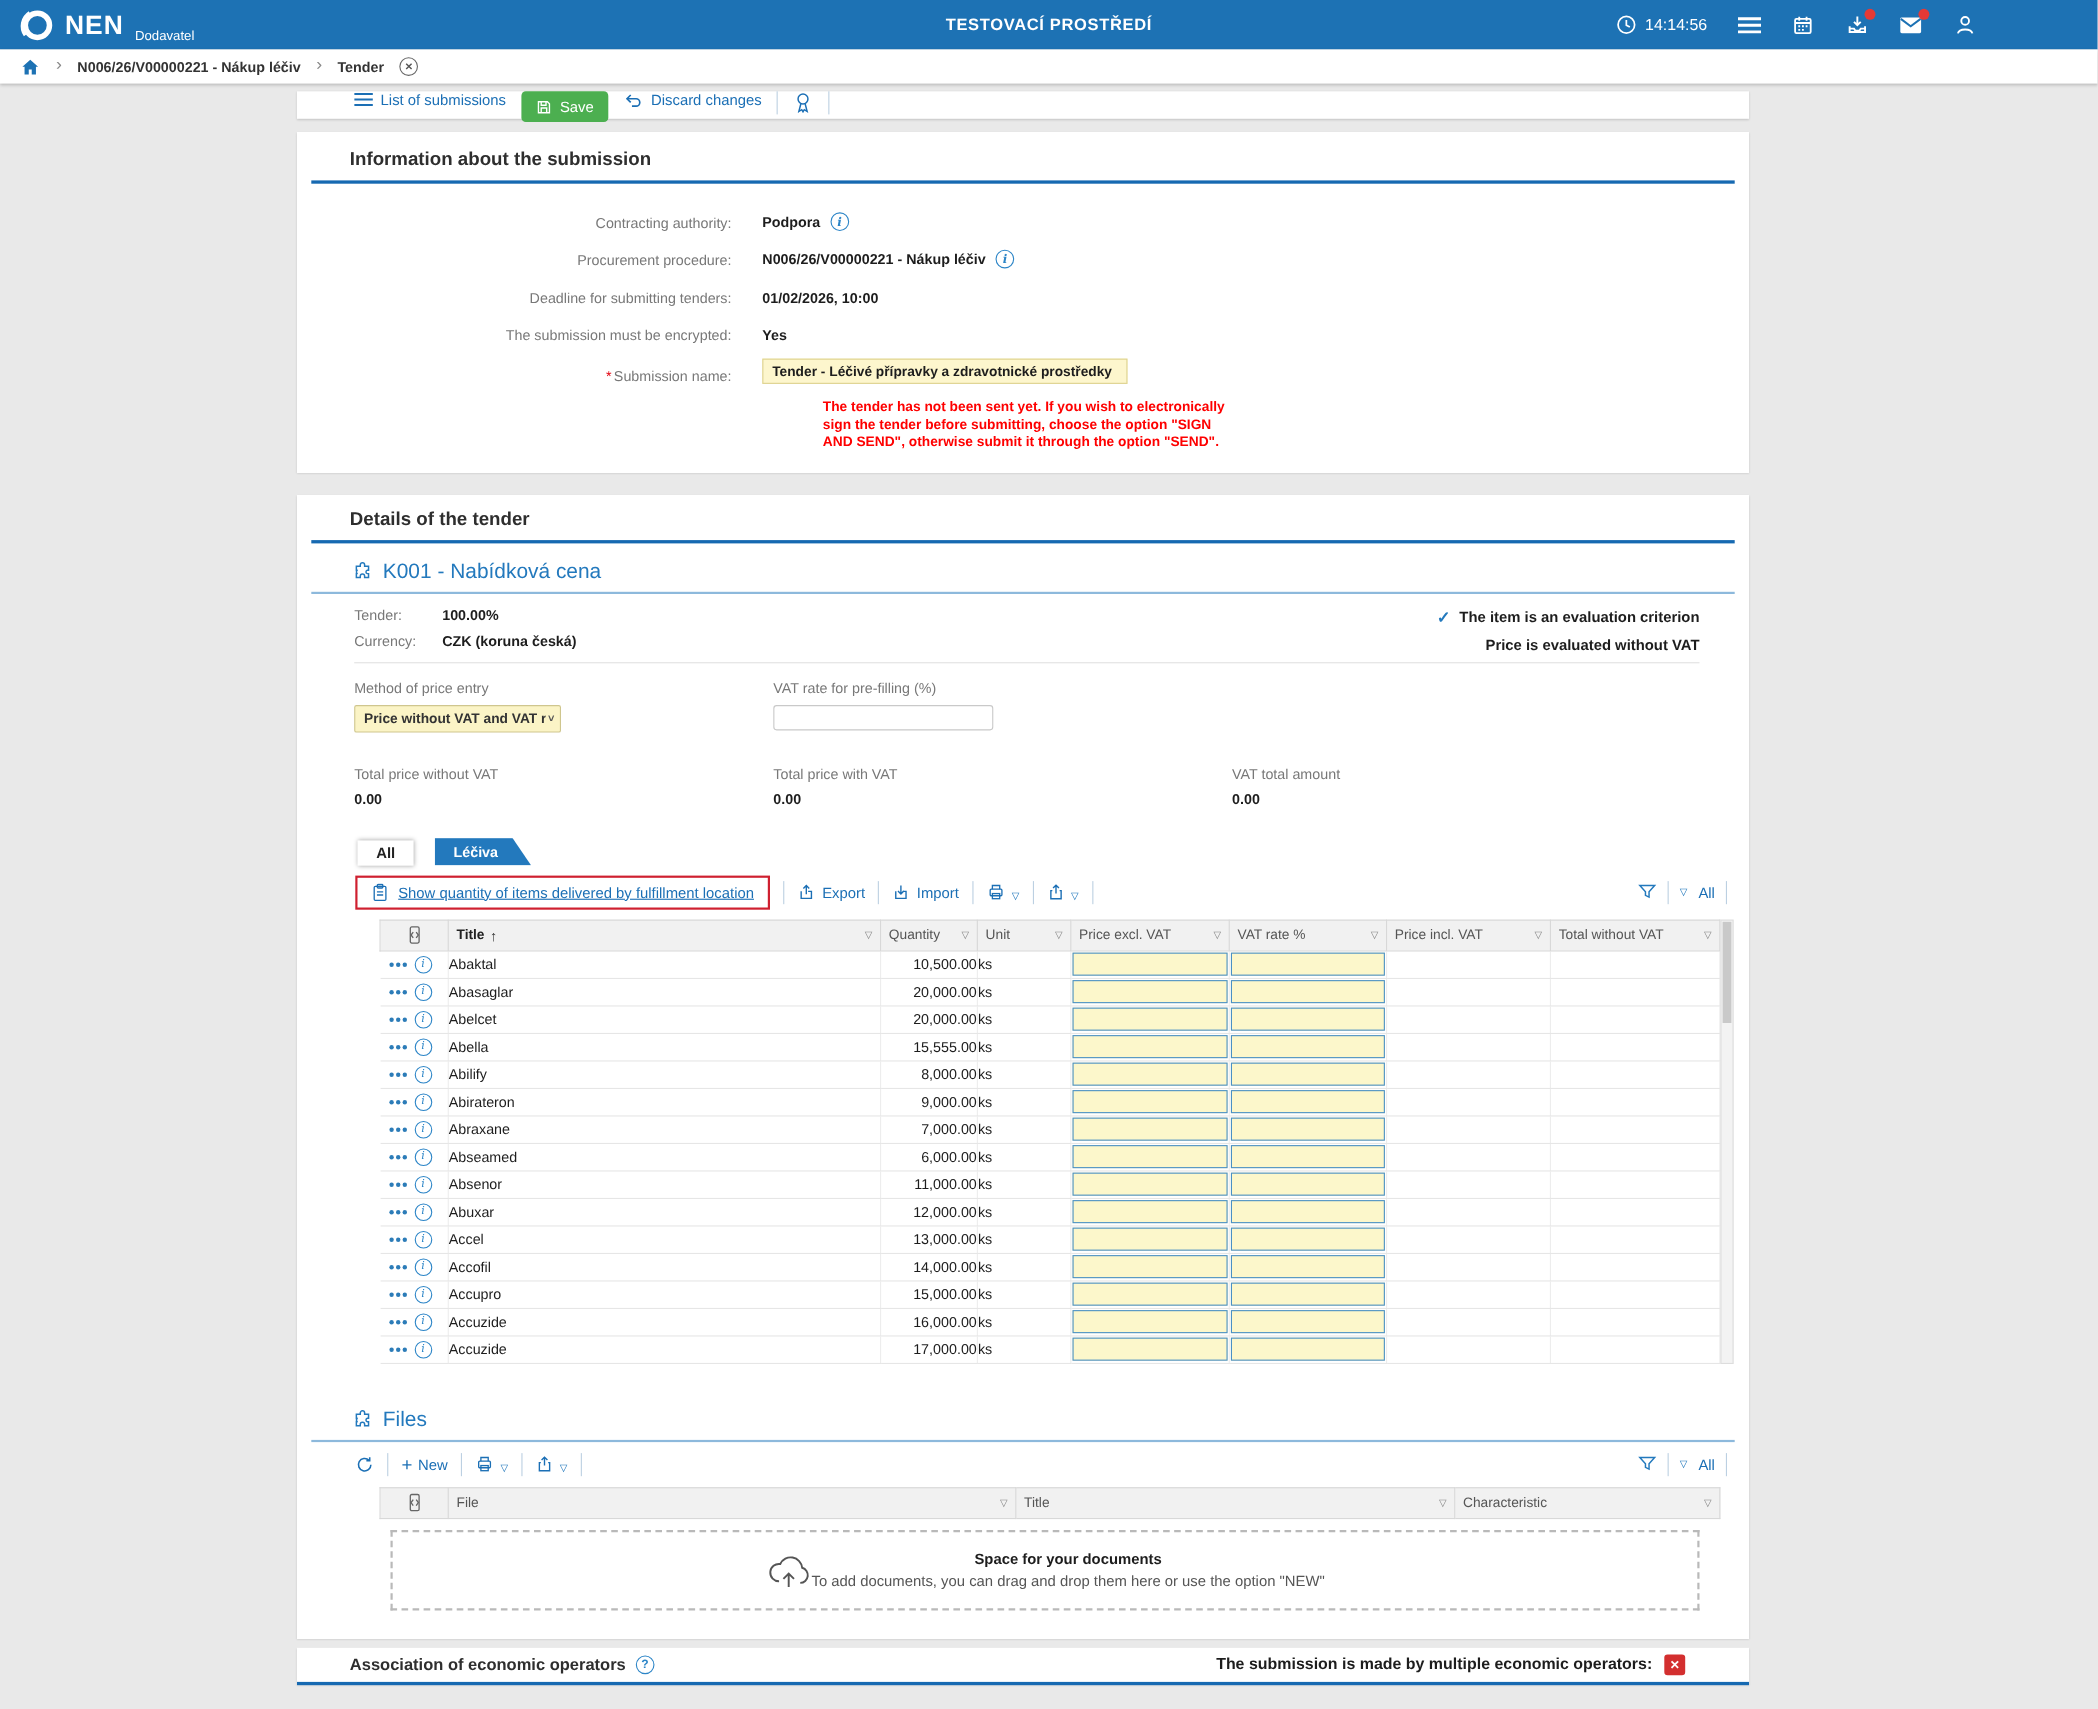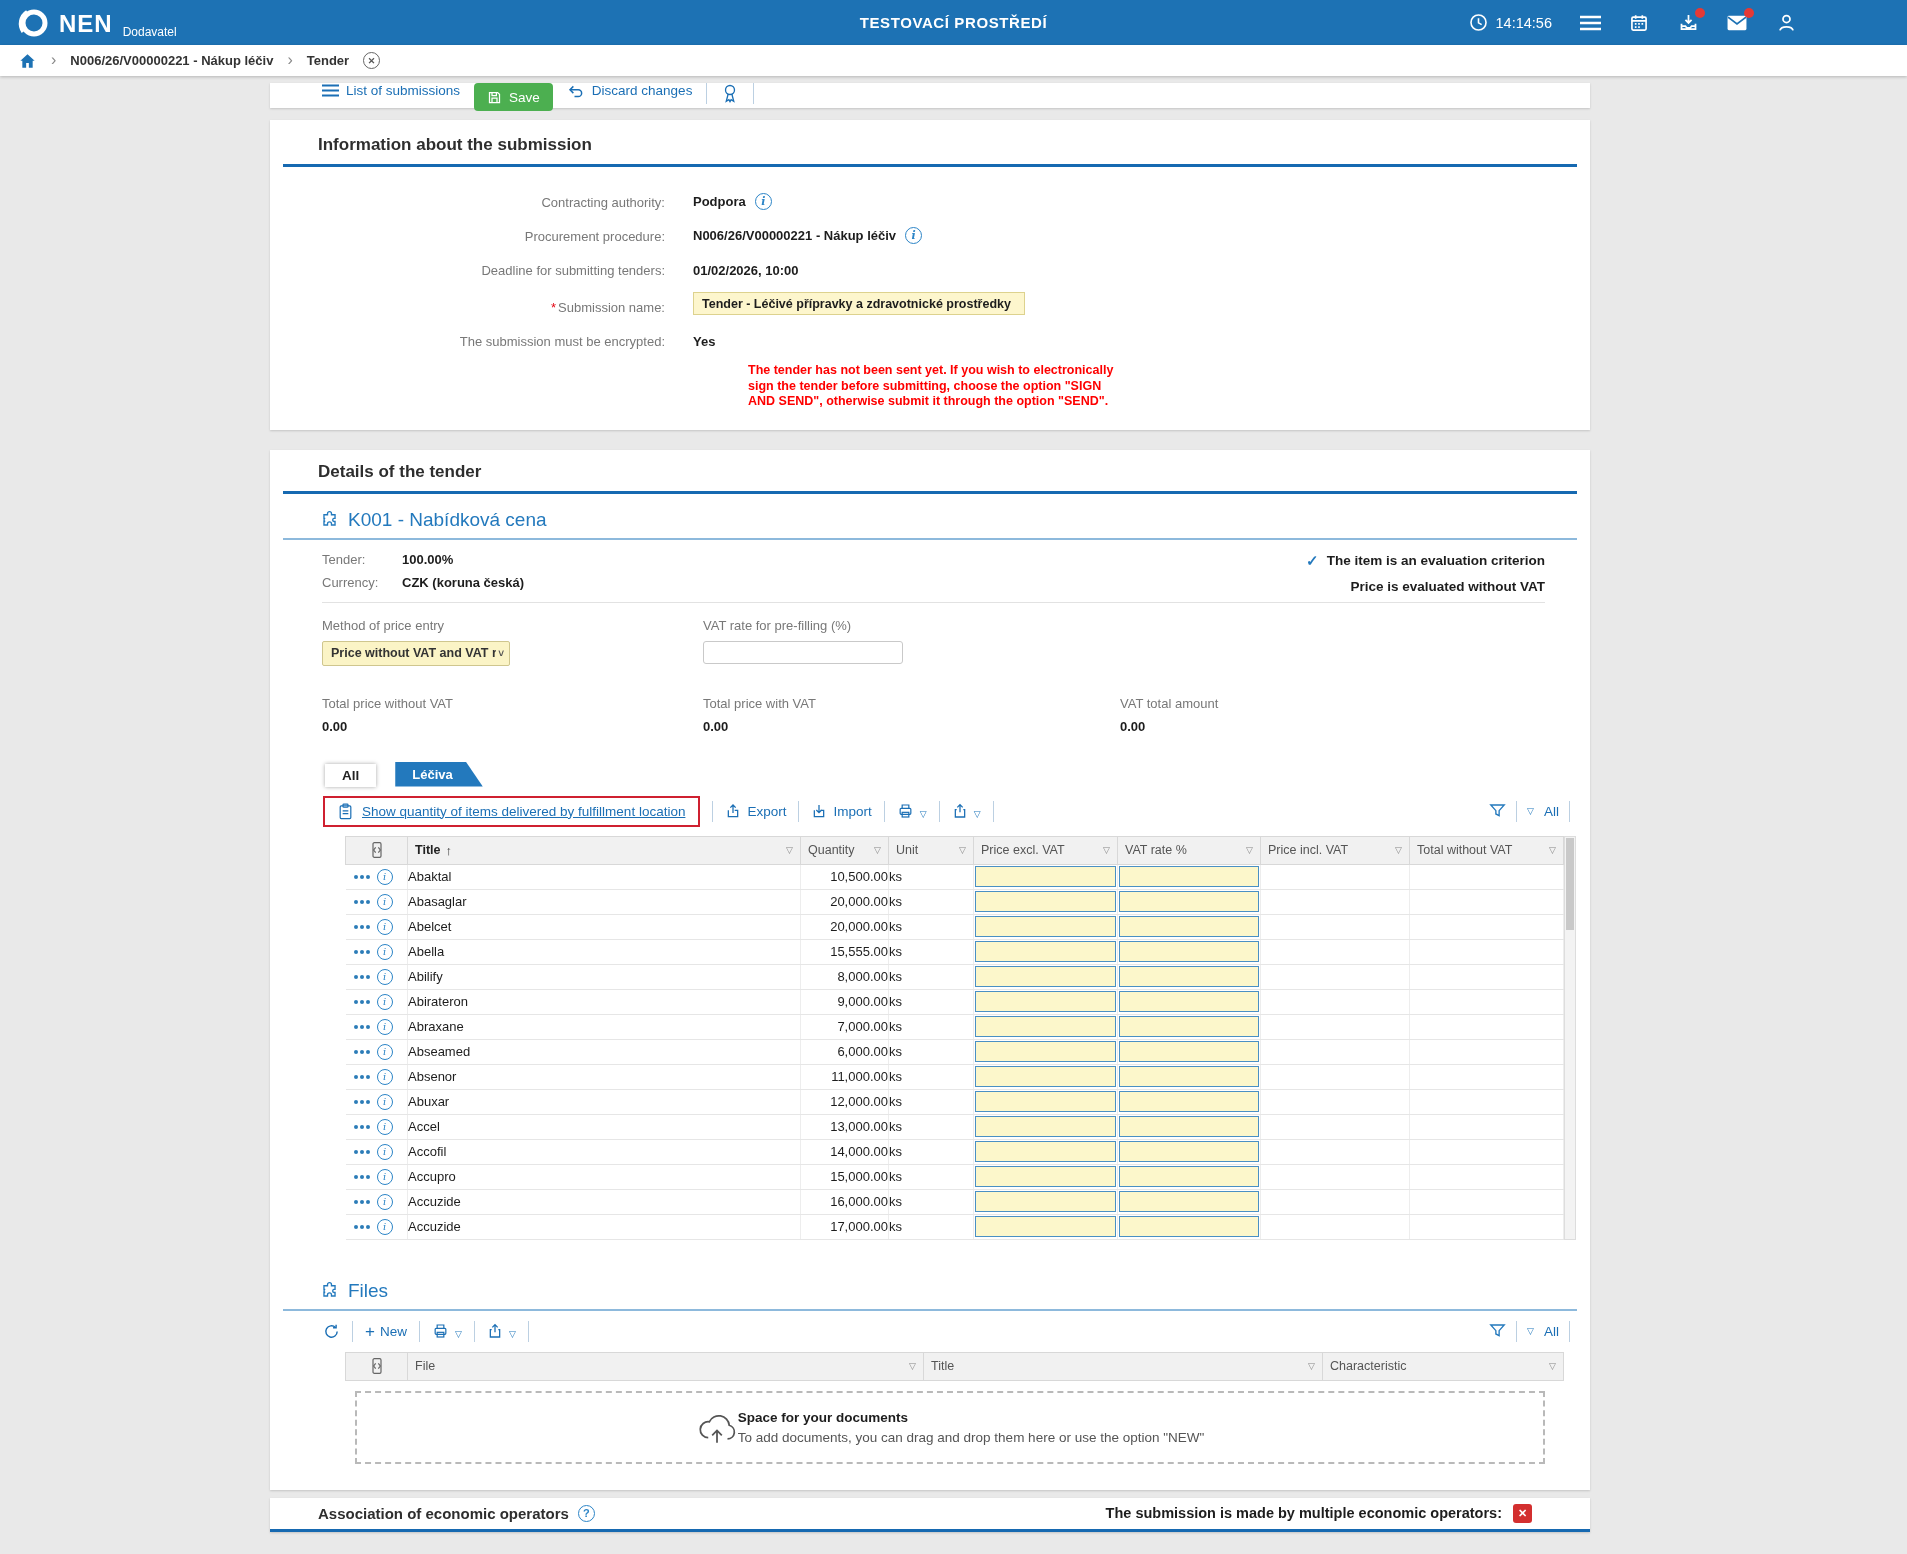--- a/index.html
+++ b/index.html
@@ -118,21 +118,21 @@
   .yellow-input { height:21px; margin:1px; background:#fcf7cb; border:1px solid #4a90c4; cursor:text; }
   .vscroll { position:absolute; top:0; left:1219px; width:12px; height:100%; background:#f3f3f3; border:1px solid #ddd; }
   .vthumb { margin:1px; height:92px; background:#c9c9c9; }
 
   .files-toolbar { display:flex; align-items:center; justify-content:space-between; margin:10px 20px 0 53px; }
   .ft-left { display:flex; align-items:center; gap:12px; }
   .plus-new { color:#1b6fb5; font-size:13.5px; display:flex; align-items:center; gap:5px; cursor:pointer; }
   .plus-glyph { font-size:17px; line-height:1; }
   .files-table-wrap { margin:10px 0 0 75px; }
   .dropzone { margin:10px 0 0 85px; width:1190px; height:73px; border:2px dashed #b9b9b9;
-              display:flex; align-items:center; justify-content:center; gap:0; }
+              display:flex; align-items:center; justify-content:center; gap:0;text-align:center; }
   .dz-text .dz-title { font-weight:bold; font-size:13.5px; color:#1d1d1d; }
   .dz-text .dz-hint { color:#555; font-size:13.5px; margin-top:5px; }
 
   
   .assoc-panel { margin-top:8px; height:34px; display:flex; align-items:center; justify-content:space-between;
                  padding:0 58px 0 48px; border-bottom:3px solid #1669b1; }
   .assoc-left { display:flex; gap:9px; align-items:center; font-weight:bold; font-size:15px; color:#2e2e2e; }
   .q-circle { width:17px; height:17px; border:1.5px solid #2c85c7; border-radius:50%; color:#2c85c7; font-size:11px;
               display:flex; align-items:center; justify-content:center; font-weight:bold; cursor:pointer; }
   .assoc-right { display:flex; gap:11px; align-items:center; font-weight:bold; font-size:14.5px; color:#1d1d1d; }
@@ -254,26 +254,26 @@
       <span class="fvalue">
         <span>N006/26/V00000221 - Nákup léčiv</span>
         <span class="info-i">i</span>
       </span>
     </div>
     <div class="frow">
       <span class="flabel">Deadline for submitting tenders:</span>
       <span class="fvalue">01/02/2026, 10:00</span>
     </div>
     <div class="frow">
+      <span class="flabel">The submission must be encrypted:</span>
+      <span class="fvalue">Yes</span>
+    </div>
+    <div class="frow">
       <span class="flabel"><span class="req">*</span><span>Submission name:</span></span>
       <input class="input-yellow" value="Tender - Léčivé přípravky a zdravotnické prostředky" style="">
-    </div>
-    <div class="frow">
-      <span class="flabel">The submission must be encrypted:</span>
-      <span class="fvalue">Yes</span>
     </div>
     <div class="warning">The tender has not been sent yet. If you wish to electronically sign the tender before submitting, choose the option "SIGN AND SEND", otherwise submit it through the option "SEND".</div>
   </div>
 </div>
 
 <div class="panel details-panel">
   <h2 class="section-title">Details of the tender</h2>
   <div class="section-underline"></div>
 
   <div class="blue-subhead">

